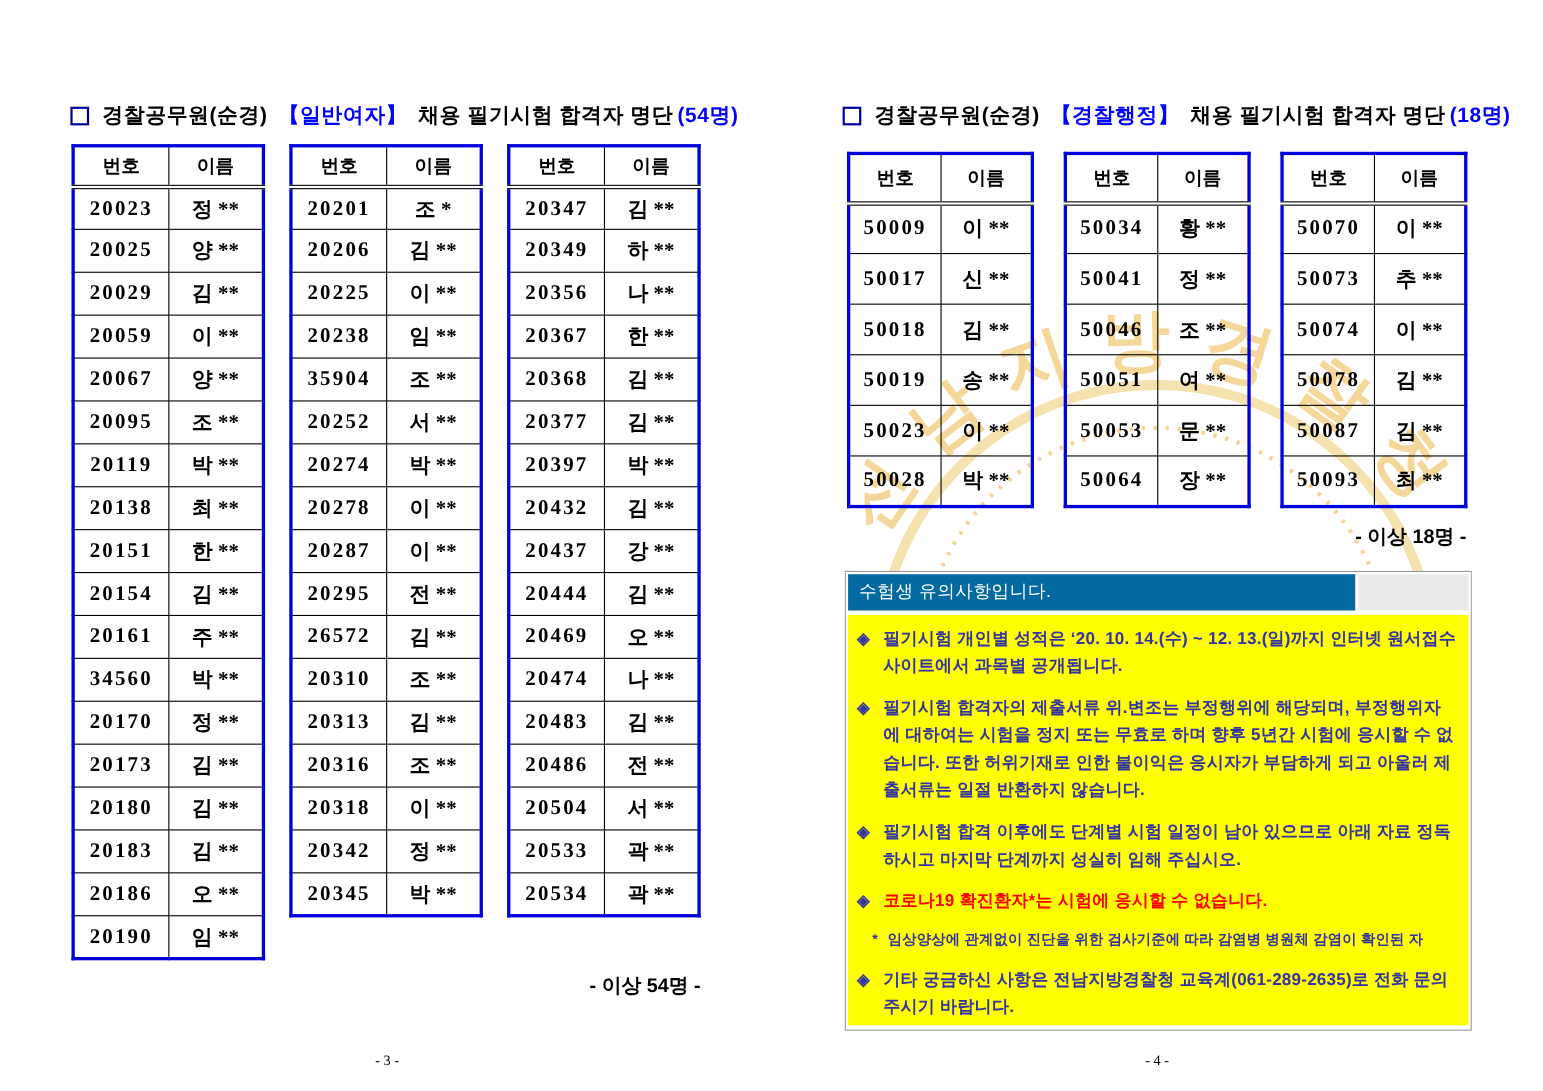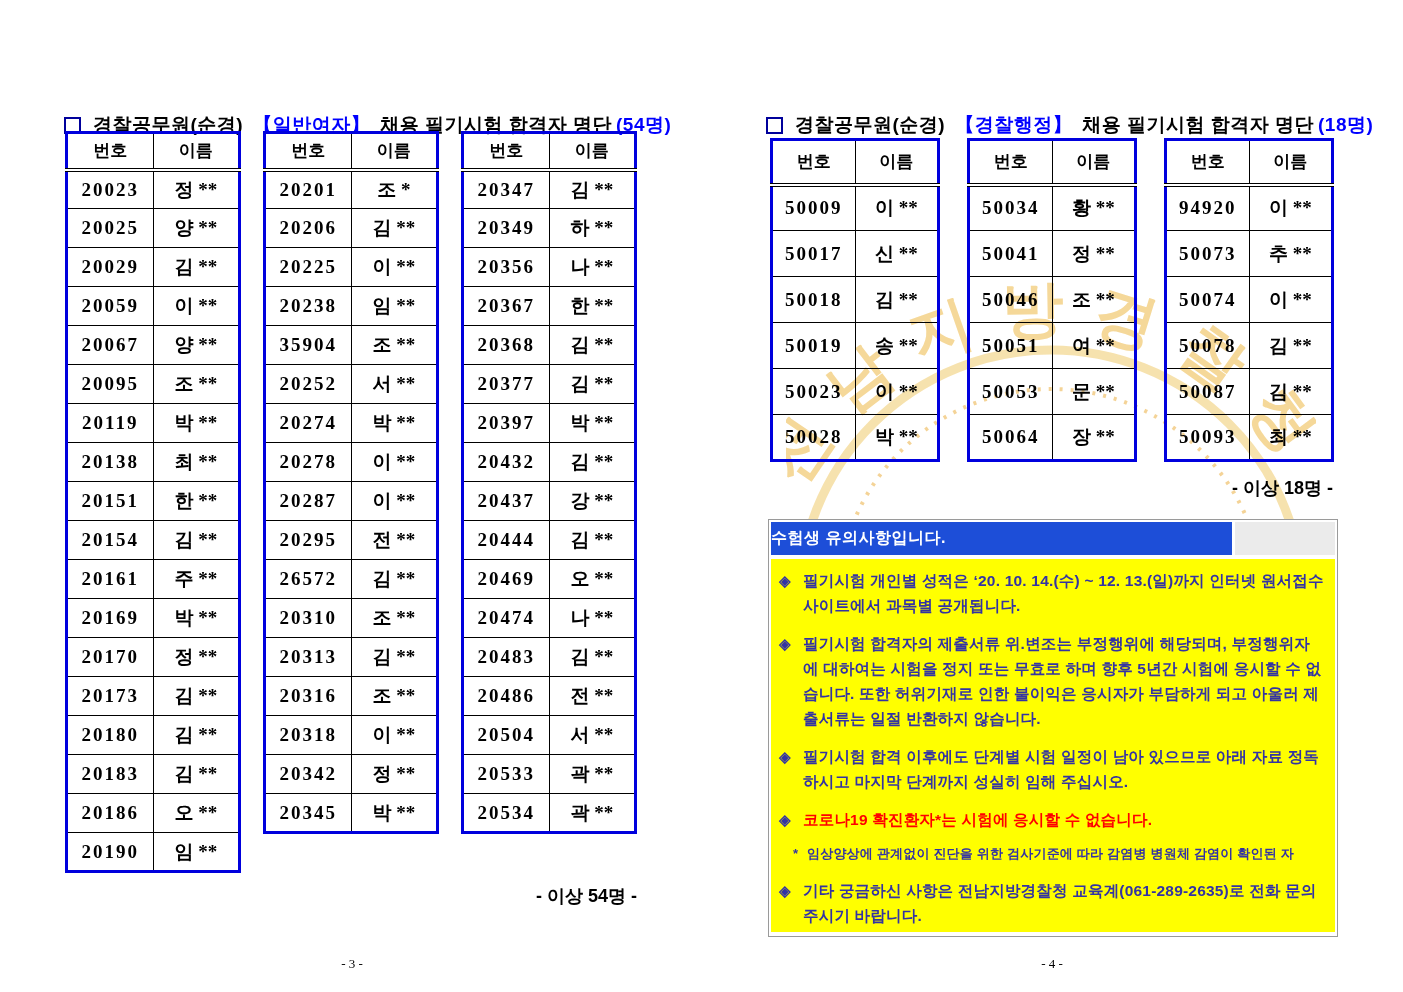--- a/index.html
+++ b/index.html
@@ -3,21 +3,21 @@
 <meta charset="utf-8">
 <style>
   html,body{margin:0;padding:0;}
   body{
     width:1403px;height:992px;position:relative;background:#ffffff;
     font-family:"Liberation Sans",sans-serif;overflow:hidden;
   }
   
   .doc-title{
     position:absolute;display:flex;align-items:center;gap:10px;
-    font-weight:bold;font-size:19px;color:#000;white-space:nowrap;z-index:2;margin-top:20px;
+    font-weight:bold;font-size:19px;color:#000;white-space:nowrap;z-index:2;
   }
   .doc-title .chk{
     display:inline-block;width:13px;height:13px;border:2px solid #00009b;
     background:#fff;margin-right:2px;
   }
   .doc-title .blue{color:#0000ff;}
   .doc-title .seg{letter-spacing:0.5px;}
   
   table.roster{
     position:absolute;border-collapse:collapse;table-layout:fixed;
@@ -45,22 +45,22 @@
   
   .notice{
     position:absolute;left:768px;top:519px;width:570px;height:418px;
     border:1px solid #9a9a9a;background:#ffffff;z-index:3;box-sizing:border-box;
   }
   .notice-bar{
     display:flex;align-items:stretch;height:37px;background:#ffffff;
     padding:2px;box-sizing:border-box;gap:3px;
   }
   .notice-bar .bar-dark{
-    flex:1;background:#1d4ed8;color:#ffffff;font-weight:bold;font-size:16px;
-    display:flex;align-items:center;letter-spacing:0.5px;
+    flex:1;background:#0369a1;color:#ffffff;font-weight:normal;font-size:16px;
+    display:flex;align-items:center;padding-left:10px;letter-spacing:0.5px;
   }
   .notice-bar .bar-light{width:100px;background:#ebebeb;}
   .notice-body{
     background:#ffff00;margin:2px;height:calc(100% - 43px);
     box-sizing:border-box;padding:9px 10px 0 8px;overflow:hidden;
   }
   .notice-item{
     display:flex;color:#3333a3;font-size:15.5px;line-height:25px;
     margin-bottom:13px;font-weight:bold;
   }
@@ -153,21 +153,21 @@
       </tr>
       <tr>
         <td>20154</td>
         <td>김 **</td>
       </tr>
       <tr>
         <td>20161</td>
         <td>주 **</td>
       </tr>
       <tr>
-        <td>20169</td>
+        <td>34560</td>
         <td>박 **</td>
       </tr>
       <tr>
         <td>20170</td>
         <td>정 **</td>
       </tr>
       <tr>
         <td>20173</td>
         <td>김 **</td>
       </tr>
@@ -431,21 +431,21 @@
 
 <table class="roster rtab" style="left:1164px;top:138px;width:170px;">
   <thead>
       <tr>
     <th>번호</th>
     <th>이름</th>
   </tr>
     </thead>
   <tbody>
       <tr>
-        <td>94920</td>
+        <td>50070</td>
         <td>이 **</td>
       </tr>
       <tr>
         <td>50073</td>
         <td>추 **</td>
       </tr>
       <tr>
         <td>50074</td>
         <td>이 **</td>
       </tr>

